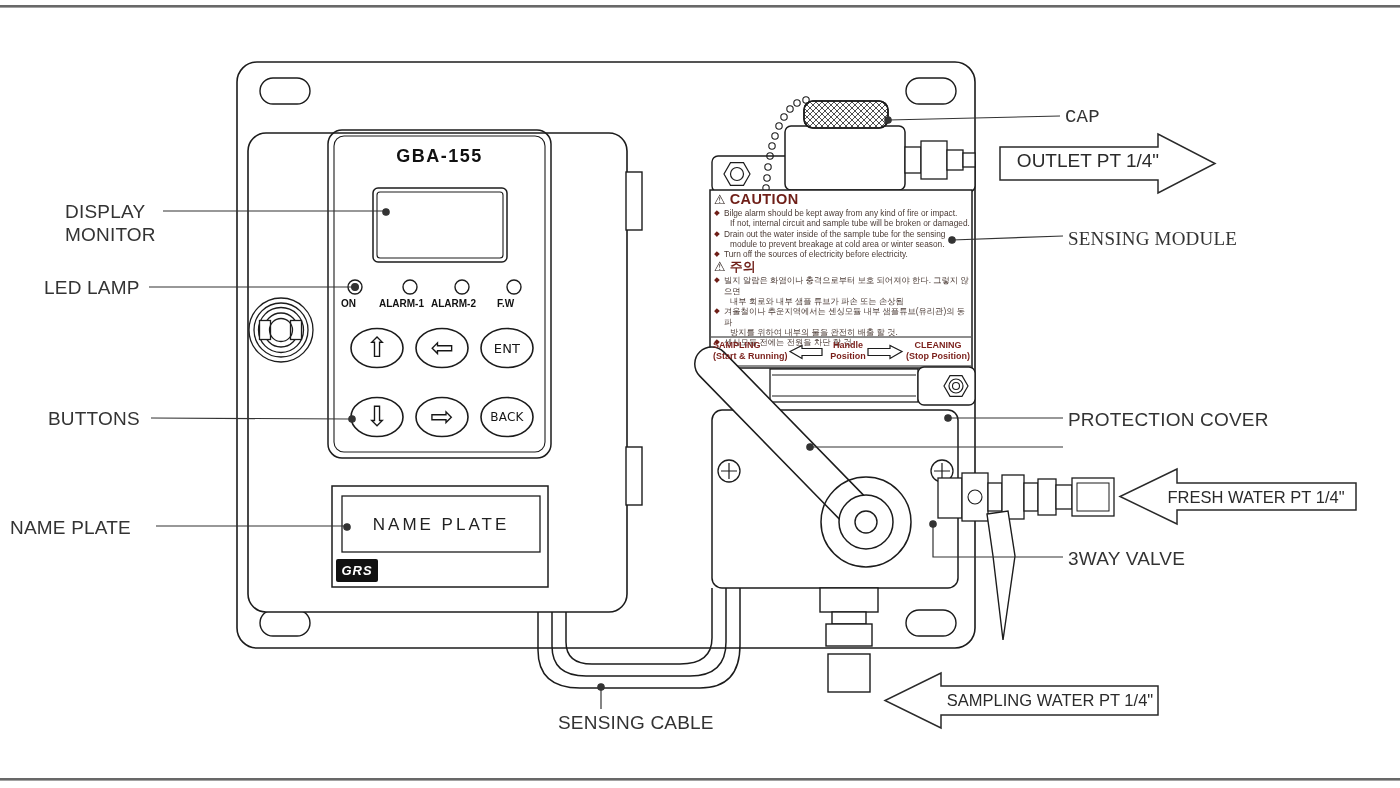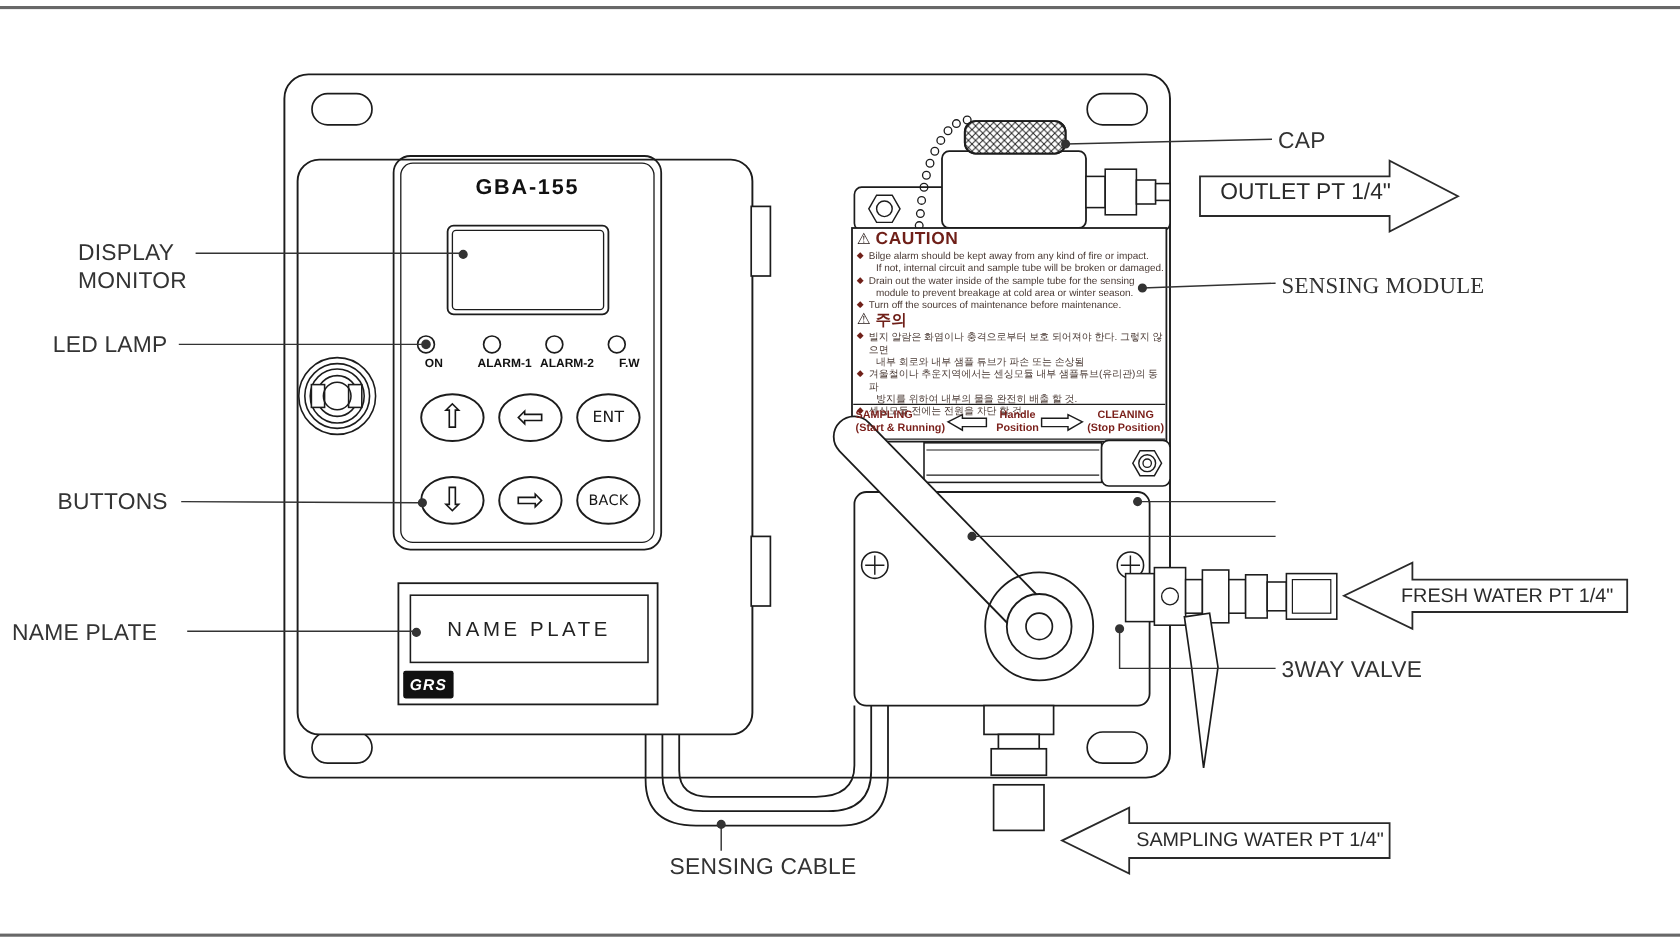--- a/index.html
+++ b/index.html
@@ -3,21 +3,21 @@
 <meta charset="utf-8">
 <style>
   html,body{margin:0;padding:0;background:#fff;}
   .stage{position:relative;width:1400px;height:788px;background:#ffffff;overflow:hidden;
          font-family:"Liberation Sans",sans-serif;}
   .stage svg{position:absolute;left:0;top:0;}
   .abs{position:absolute;}
   .callout{font-size:19px;color:#333;letter-spacing:.2px;line-height:23px;white-space:nowrap;}
   .flowtxt{color:#2a2a2a;white-space:nowrap;text-align:center;}
   .model{font-size:18px;font-weight:bold;letter-spacing:1.5px;color:#111;text-align:center;}
-  .ledlab{font-size:10px;font-weight:bold;color:#111;text-align:right;white-space:nowrap;}
+  .ledlab{font-size:10px;font-weight:bold;color:#111;text-align:left;white-space:nowrap;}
   .btnglyph{display:flex;align-items:center;justify-content:center;width:64px;height:44px;
             font-family:"DejaVu Sans",sans-serif;color:#161616;}
   .arr{font-size:28px;line-height:1;}
   .btxt{font-size:13px;letter-spacing:.2px;}
   .np-text{display:flex;align-items:center;justify-content:center;font-size:17px;
            letter-spacing:3px;color:#222;}
   .np-logo{display:flex;align-items:center;justify-content:center;background:#111;color:#fff;
            font-weight:bold;font-style:italic;font-size:13px;letter-spacing:1px;border-radius:2px;}
   .np-co{font-family:"Liberation Serif",serif;font-weight:bold;font-size:10.5px;line-height:13.5px;
          color:#151515;white-space:nowrap;letter-spacing:-0.1px;}
@@ -203,22 +203,23 @@
 
 <div class="abs callout" style="left:45px;top:200px;margin-left:20px;">
   <div>DISPLAY</div>
   <div>MONITOR</div>
 </div>
 <div class="abs callout" style="left:44px;top:276px;">LED LAMP</div>
 <div class="abs callout" style="left:48px;top:407px;">BUTTONS</div>
 <div class="abs callout" style="left:10px;top:516px;">NAME PLATE</div>
 <div class="abs callout" style="left:558px;top:711px;">SENSING CABLE</div>
 
-<div class="abs callout" style="left:1065px;top:106px;">CAP</div>
+<div class="abs callout" style="left:1065px;top:106px;font-family:Liberation Mono, monospace;">CAP</div>
 <div class="abs callout" style="left:1068px;top:227px;font-family:Liberation Serif, serif;">SENSING MODULE</div>
+<div class="abs callout" style="left:1068px;top:408px;">PROTECTION COVER</div>
 <div class="abs callout" style="left:1068px;top:547px;">3WAY VALVE</div>
 
 <div class="abs flowtxt" style="left:1002px;top:150px;width:172px;font-size:19px;">OUTLET PT 1/4"</div>
 <div class="abs flowtxt" style="left:1158px;top:488px;width:196px;font-size:16.5px;">FRESH WATER PT 1/4"</div>
 <div class="abs flowtxt" style="left:944px;top:691px;width:212px;font-size:16.5px;">SAMPLING WATER PT 1/4"</div>
 
 <div class="abs model" style="left:328px;top:146px;width:223px;">GBA-155</div>
 <div class="abs ledlab" style="left:341px;top:298px;width:28px;">ON</div>
 <div class="abs ledlab" style="left:379px;top:298px;width:64px;">ALARM-1</div>
 <div class="abs ledlab" style="left:431px;top:298px;width:64px;">ALARM-2</div>
@@ -248,21 +249,21 @@
       </div>
   <div class="cl">
         <span class="diam">◆</span>
         <span>Drain out the water inside of the sample tube for the sensing</span>
       </div>
   <div class="cl cont">
         <span>module to prevent breakage at cold area or winter season.</span>
       </div>
   <div class="cl">
         <span class="diam">◆</span>
-        <span>Turn off the sources of maintenance before maintenance.</span>
+        <span>Turn off the sources of electricity before electricity.</span>
       </div>
   <div class="c-head">
     <span class="warn">⚠</span>
     <span class="k-title">주의</span>
   </div>
   <div class="cl">
         <span class="diam">◆</span>
         <span>빌지 알람은 화염이나 충격으로부터 보호 되어져야 한다. 그렇지 않으면</span>
       </div>
   <div class="cl cont">

